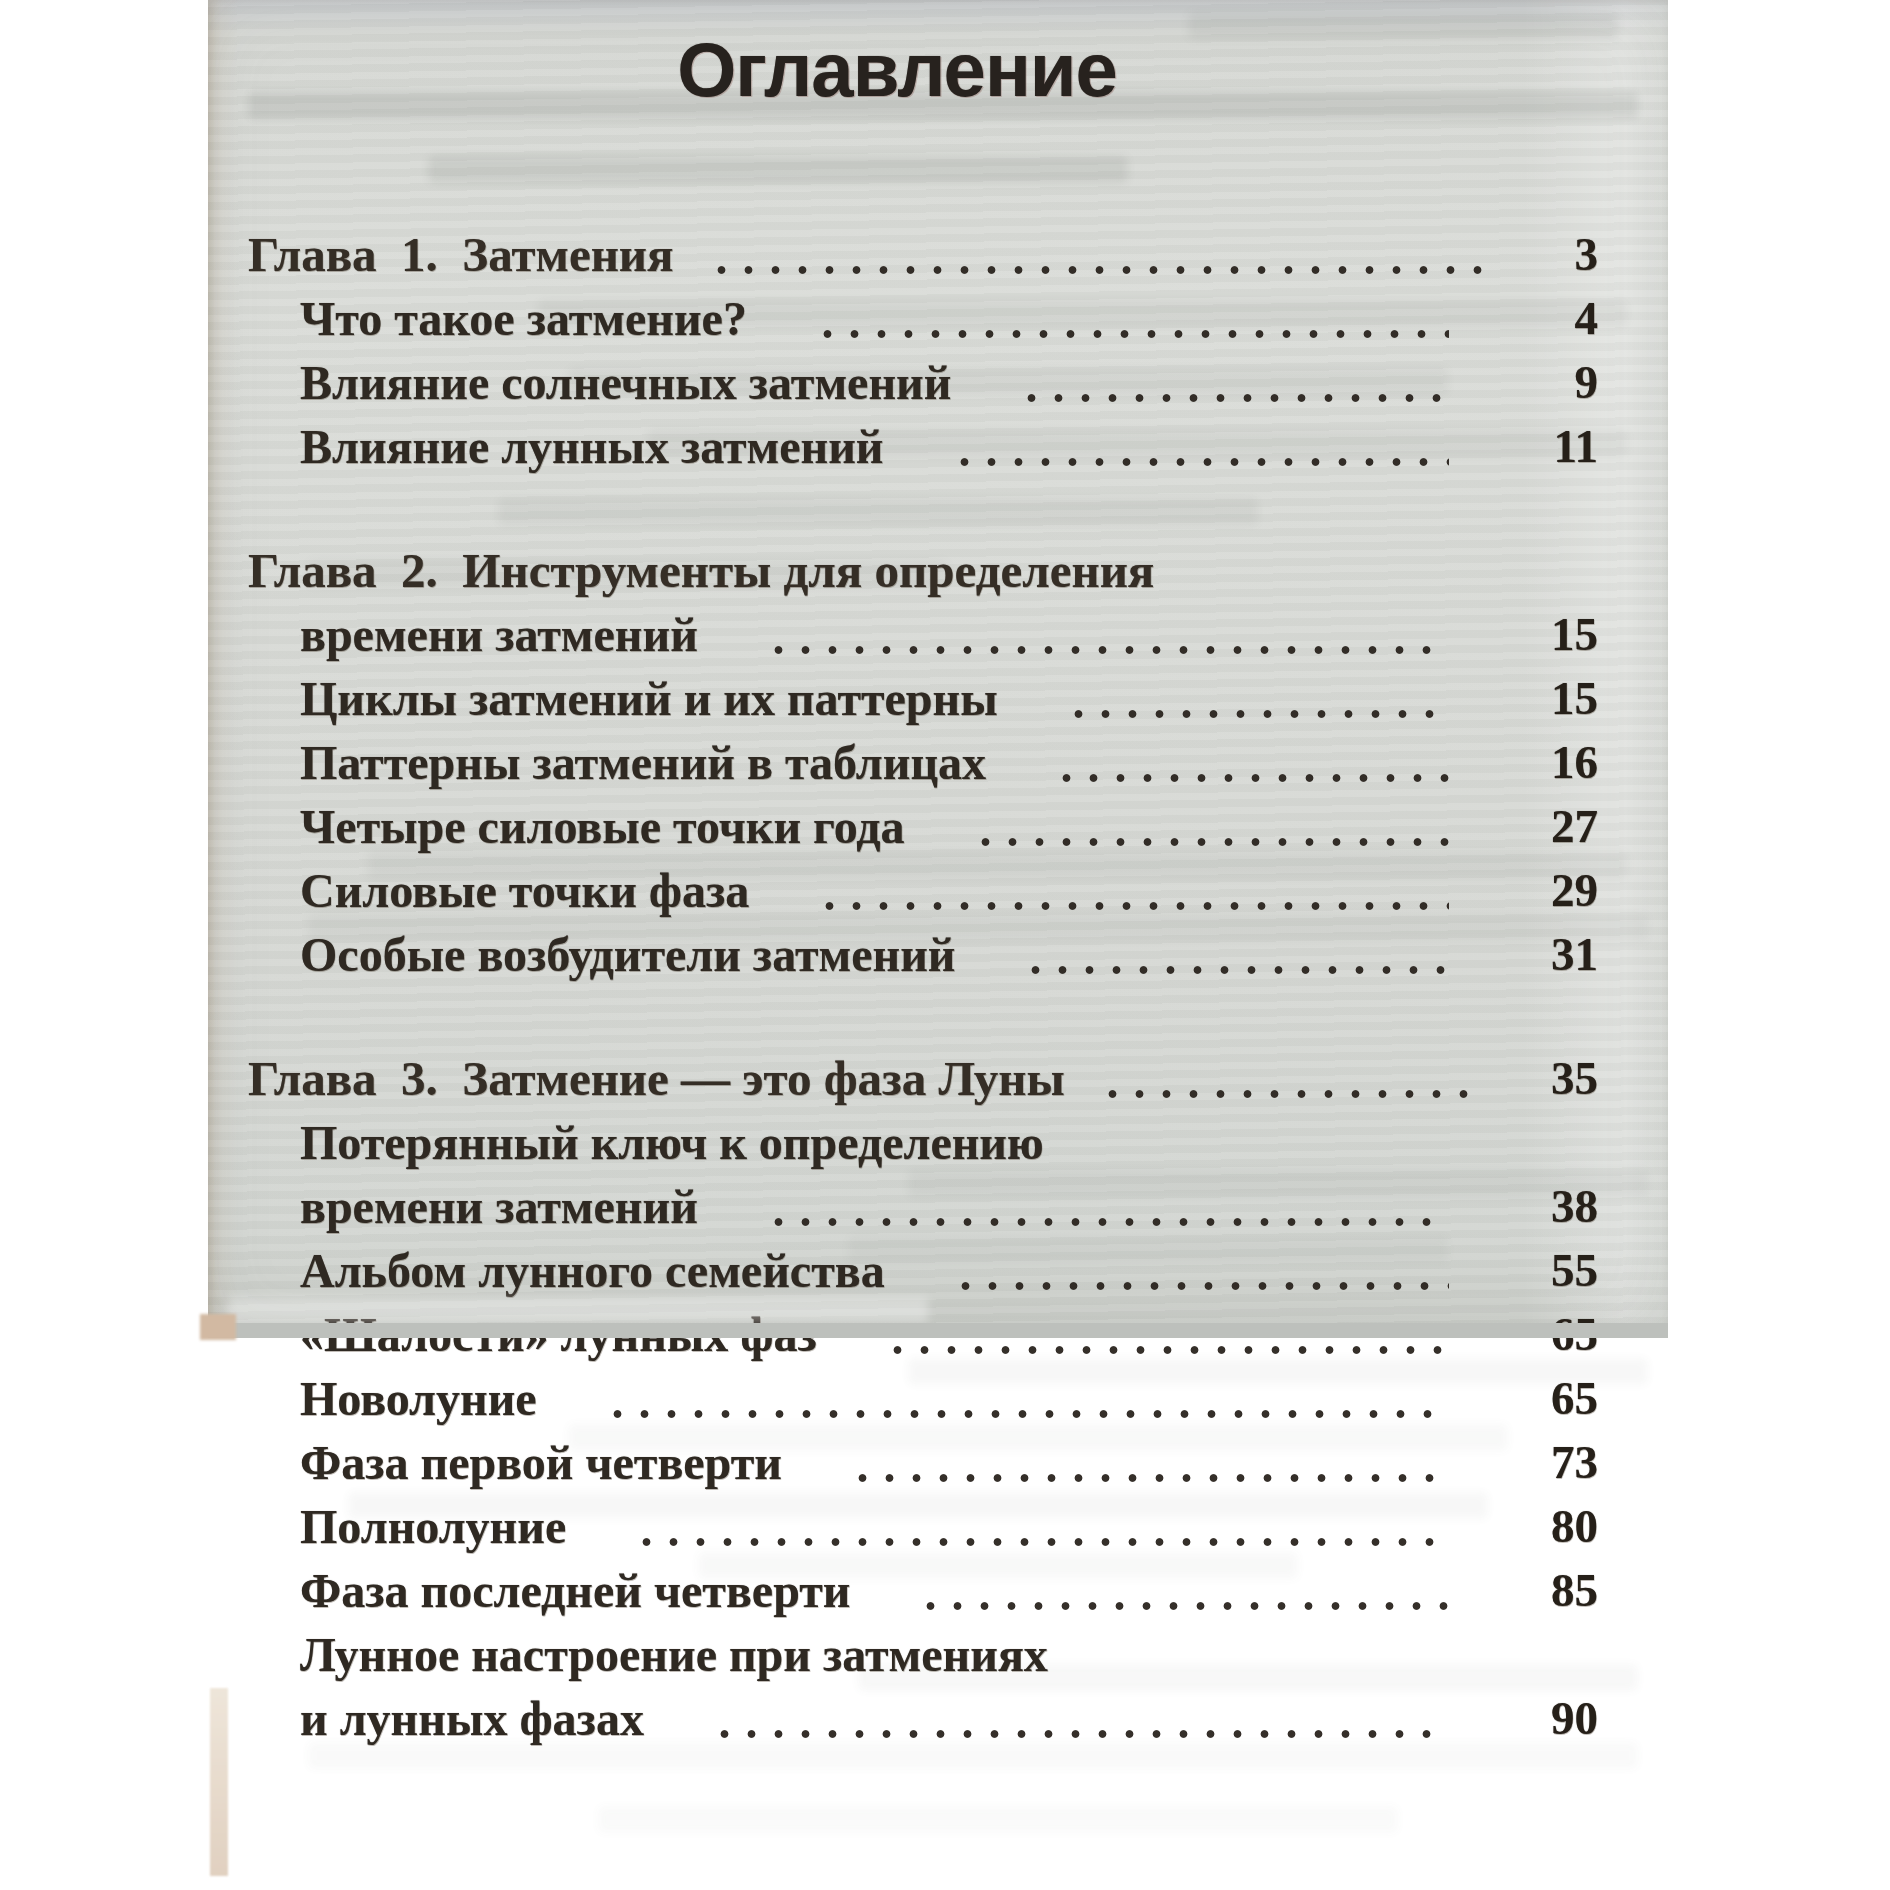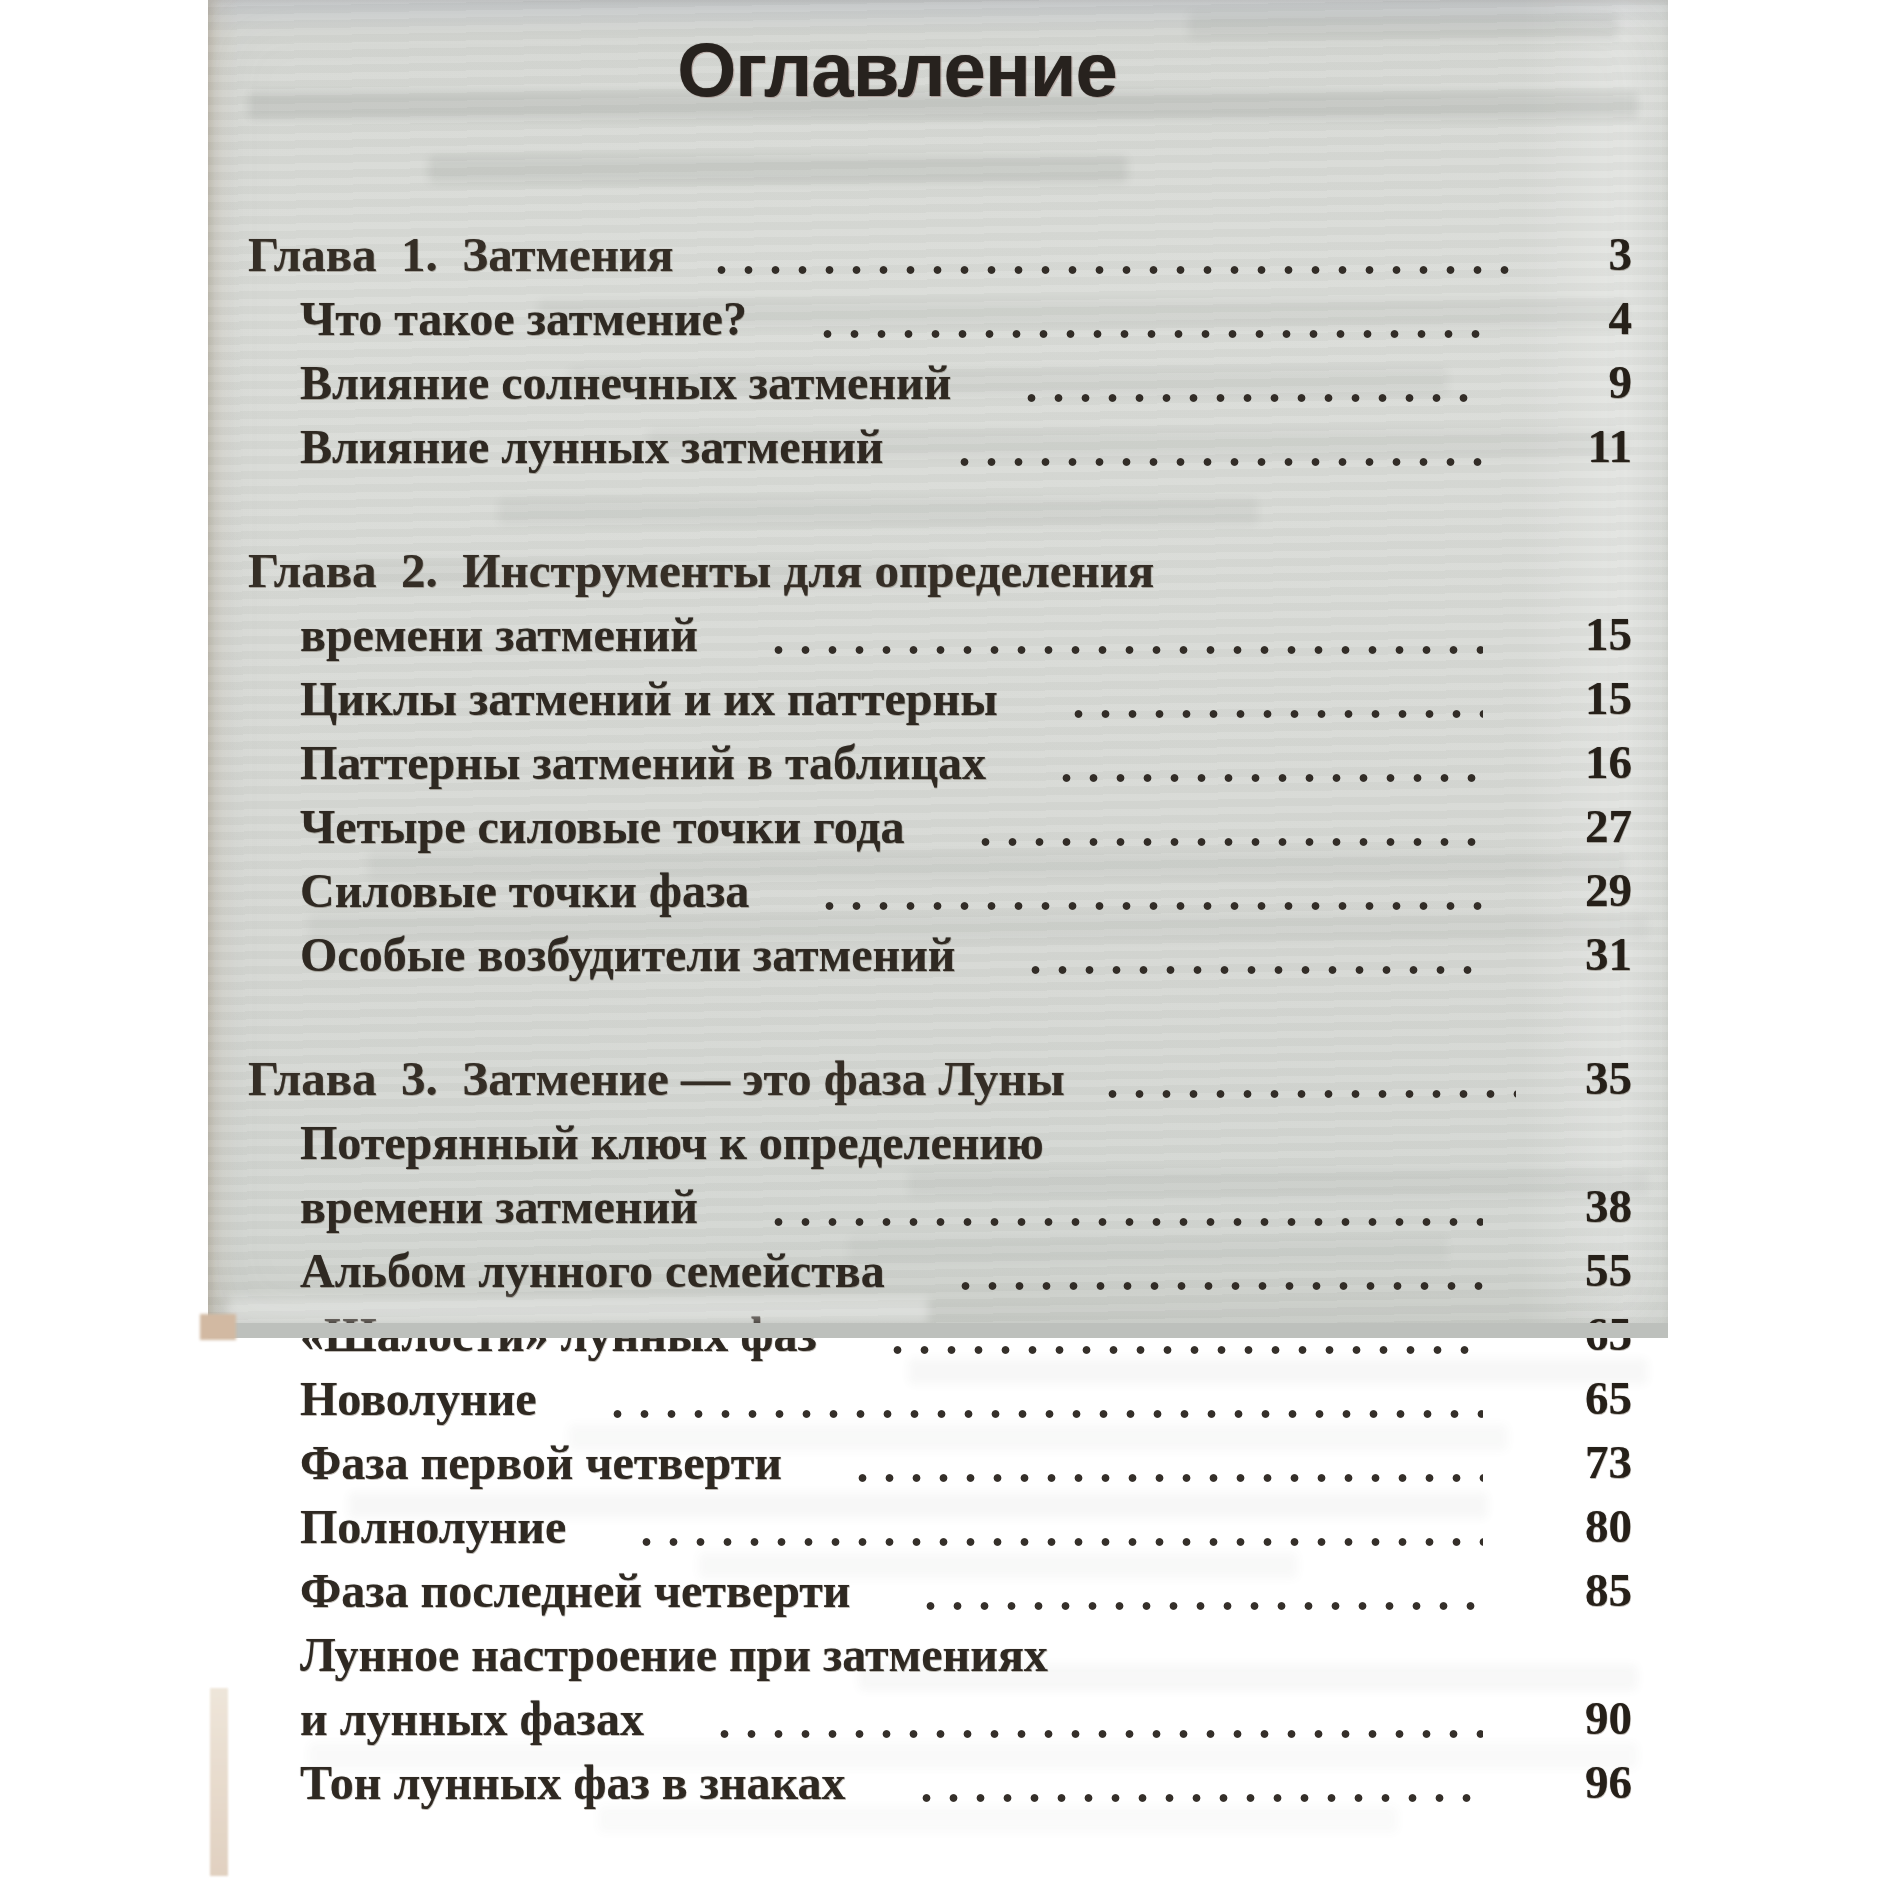--- a/index.html
+++ b/index.html
@@ -22,21 +22,21 @@
     background:linear-gradient(#ece2d4,#dcc9b6);opacity:0.85;filter:blur(1px);}
   .corner-patch{position:absolute;left:-8px;bottom:-2px;width:36px;height:26px;background:#d2b9a2;filter:blur(1.5px);}
   
   .ghost{position:absolute;height:27px;background:rgba(96,101,96,0.16);filter:blur(4px);border-radius:6px;}
   
   .title{position:absolute;left:0;right:0;top:26px;text-align:center;transform:translateX(-41px);
     font-family:"Liberation Sans","DejaVu Sans",sans-serif;font-weight:bold;
     font-size:76px;letter-spacing:-1px;color:#27221e;
     text-shadow:1.2px 1.2px 0 rgba(110,45,35,0.22), 0 0 1px rgba(40,35,30,0.55);}
   .toc{position:absolute;left:0;right:0;top:222px;}
-  .line{display:flex;align-items:center;height:64px;padding-right:36px;
+  .line{display:flex;align-items:center;height:64px;padding-right:70px;
     font-weight:bold;color:#2f2922;
     text-shadow:0.6px 0.9px 0 rgba(70,55,40,0.30), 0 0 1px rgba(47,41,34,0.45);}
   .line.item{padding-left:92px;font-size:48px;gap:33px;}
   .line.chapter{padding-left:40px;font-size:49px;color:#352e26;}
   .line.gap{margin-top:60px;}
   .label{white-space:pre;}
   .leader{flex:1 1 auto;height:10px;align-self:flex-end;margin:0 30px 11px 28px;
     background-image:radial-gradient(circle, rgba(42,36,30,0.95) 3.4px, rgba(42,36,30,0) 4.3px);
     background-size:27px 10px;background-repeat:repeat-x;background-position:6px 50%;}
   .page-num{flex:0 0 auto;min-width:86px;text-align:right;font-size:47px;color:#262019;
@@ -168,25 +168,20 @@
           <span class="page-num">85</span>
         </div>
         <div class="line item no-num">
           <span class="label">Лунное настроение при затмениях</span>
         </div>
         <div class="line item">
           <span class="label">и лунных фазах</span>
           <span class="leader"></span>
           <span class="page-num">90</span>
         </div>
-        <div class="line item">
-          <span class="label">Тон лунных фаз в знаках</span>
-          <span class="leader"></span>
-          <span class="page-num">96</span>
-        </div>
       </div>
 
     <div class="bottom-light"></div>
     <div class="bottom-strip"></div>
     <div class="left-edge-strip"></div>
     <div class="corner-patch"></div>
   </div>
 </div>
 
 </body></html>

